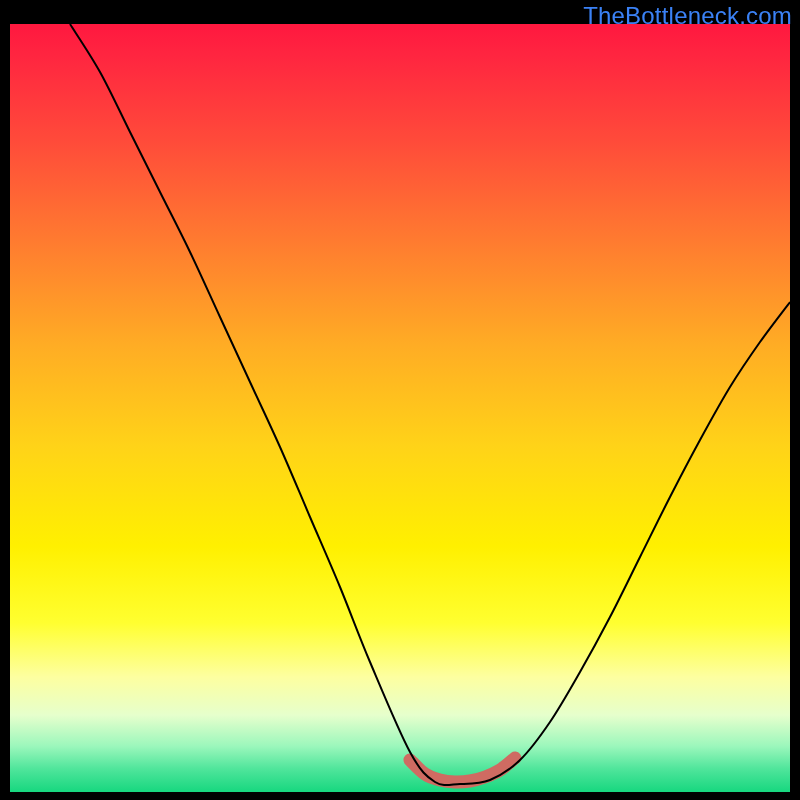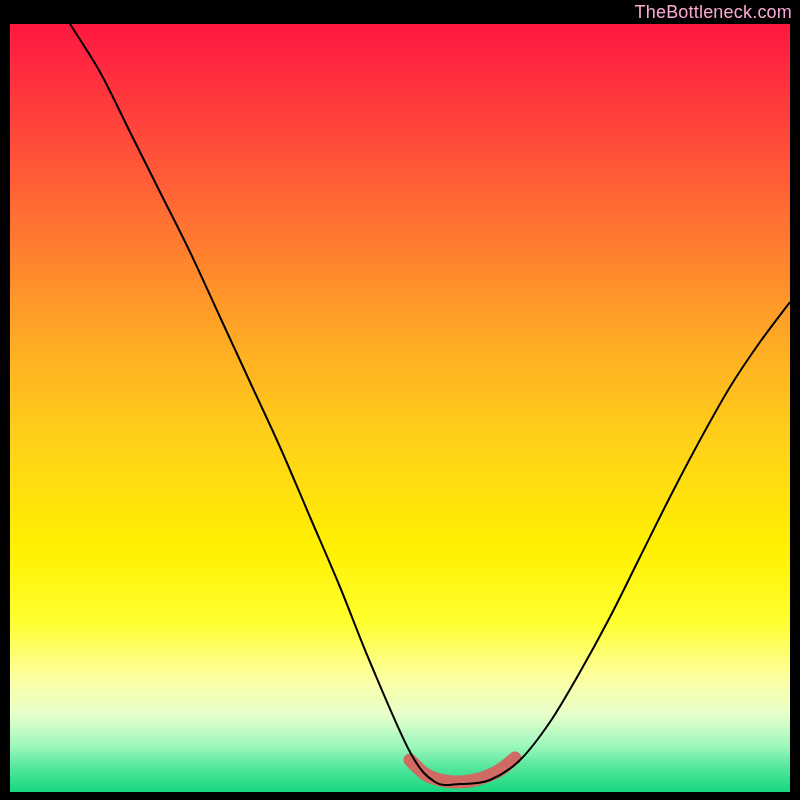--- a/index.html
+++ b/index.html
@@ -44,22 +44,22 @@
       #9cf7bc 94%,
       #4fe59b 97%,
       #17d77f 100%
     );
   }
 
   .watermark {
     position: absolute;
     top: 2px;
     right: 8px;
-    color: #f9a8d4;
-    font-size: 18px;
+    color: #3b82f6;
+    font-size: 24px;
     font-weight: 400;
     letter-spacing: 0.2px;
   }
 
   svg.curve {
     position: absolute;
     left: 0;
     top: 0;
     width: 780px;
     height: 768px;

